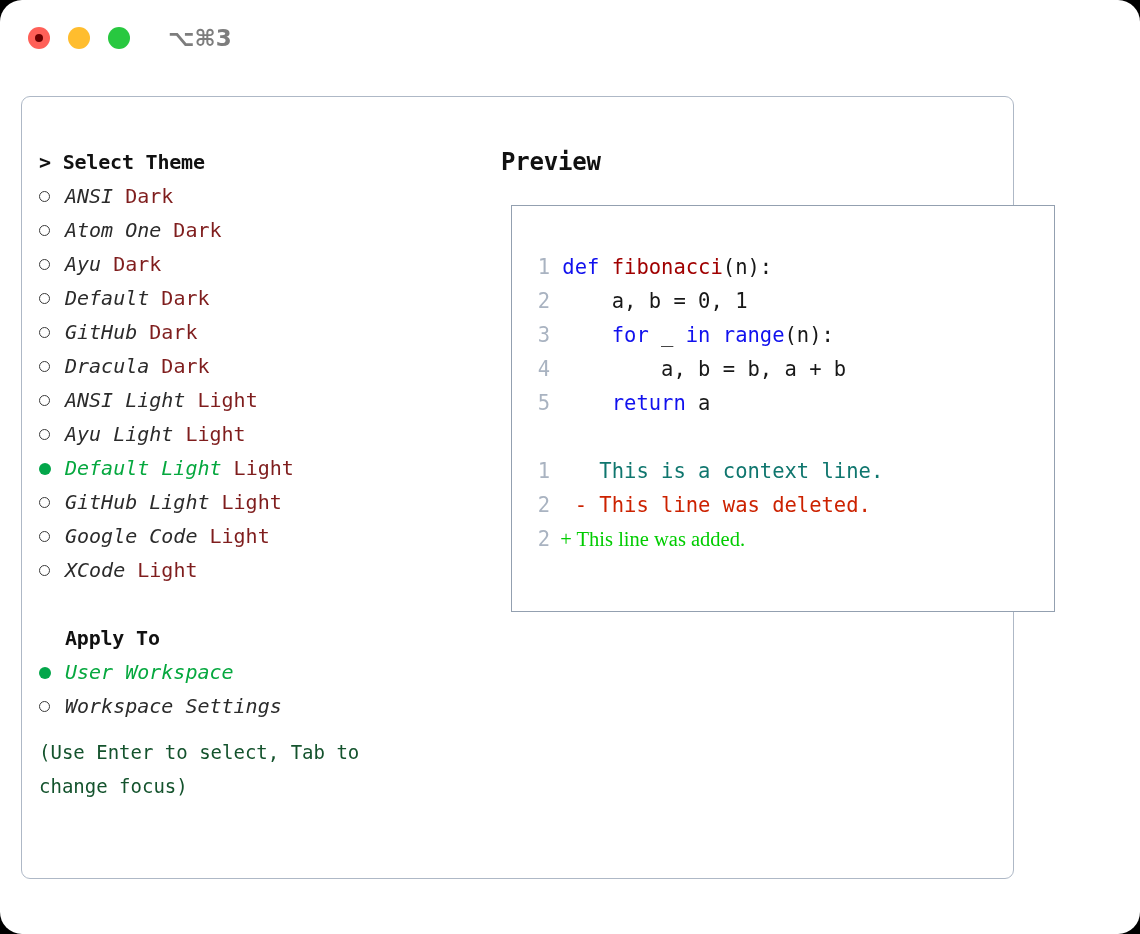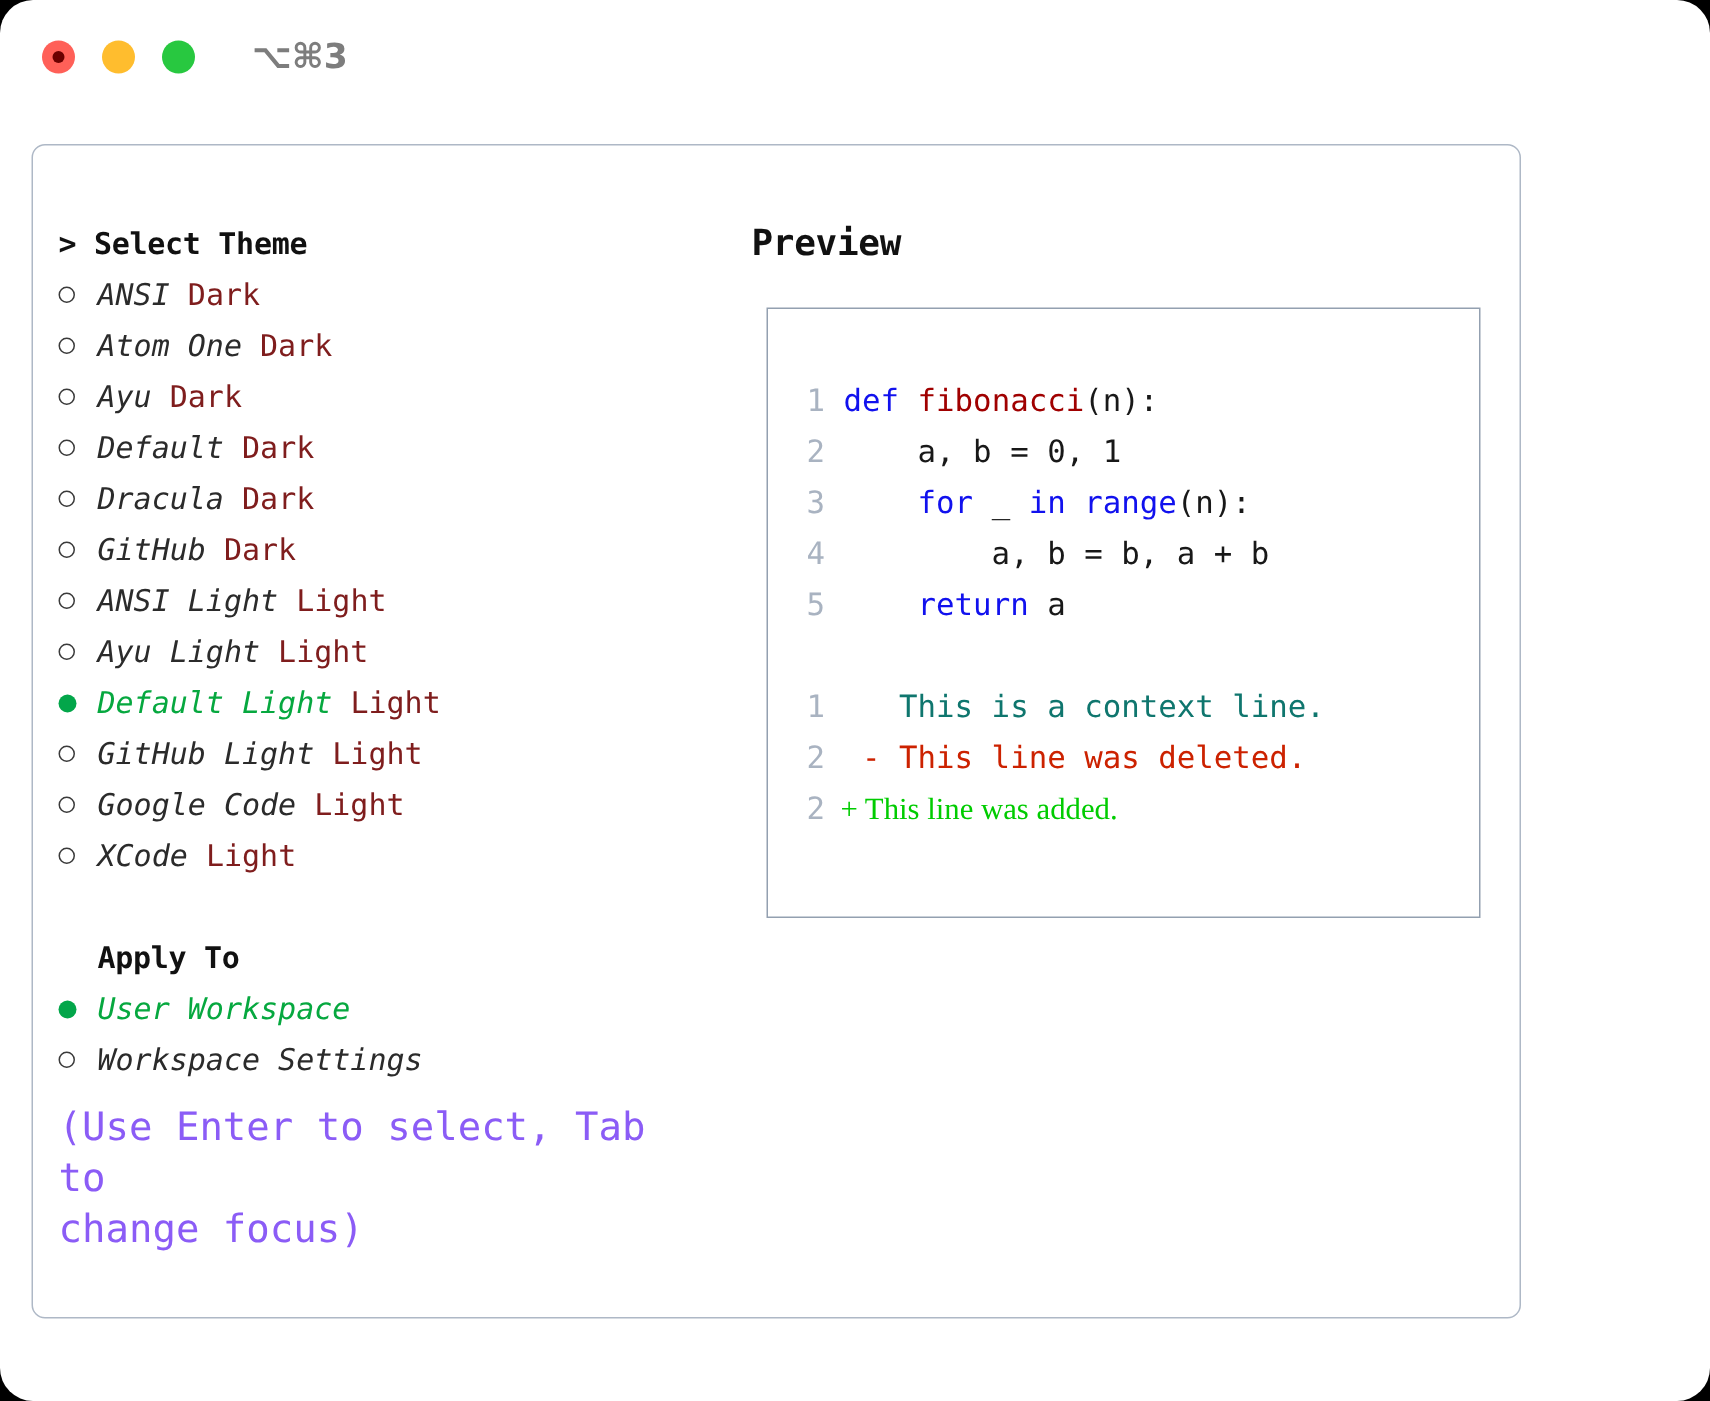--- a/index.html
+++ b/index.html
@@ -128,23 +128,23 @@
   #apply-header {
     color: #111111;
     font-weight: bold;
     letter-spacing: -0.2px;
   }
 
   .gap { height: 34px; }
 
   #help-text {
     margin-top: 12px;
-    font-size: 26px;
-    line-height: 34px;
-    color: #8b5cf6;
+    font-size: 19px;
+    line-height: 34px;
+    color: #14532d;
     width: 410px;
     white-space: pre-wrap;
   }
 
   
   #right-col {
     position: absolute;
     left: 479px;
     top: 48px;
   }
@@ -152,21 +152,21 @@
     font-size: 24px;
     line-height: 34px;
     color: #111111;
     font-weight: bold;
     letter-spacing: -0.2px;
   }
   #preview-box {
     position: absolute;
     left: 489px;
     top: 108px;
-    width: 476px;
+    width: 544px;
     height: 407px;
     border: 1.5px solid #93a0b0;
     box-sizing: border-box;
     background: #ffffff;
     padding-left: 33px;
   }
   #code {
     position: absolute;
     left: 12px;
     top: 44px;
@@ -204,22 +204,22 @@
 
   <div id="panel">
 
     <div id="left-col">
       <div class="row" id="list-header">&gt; Select Theme</div>
       <div id="theme-items">
           <div class="row"><span class="marker"><span class="bullet-hollow"></span></span><span class="theme-name">ANSI</span><span class="theme-tag"> Dark</span></div>
           <div class="row"><span class="marker"><span class="bullet-hollow"></span></span><span class="theme-name">Atom One</span><span class="theme-tag"> Dark</span></div>
           <div class="row"><span class="marker"><span class="bullet-hollow"></span></span><span class="theme-name">Ayu</span><span class="theme-tag"> Dark</span></div>
           <div class="row"><span class="marker"><span class="bullet-hollow"></span></span><span class="theme-name">Default</span><span class="theme-tag"> Dark</span></div>
+          <div class="row"><span class="marker"><span class="bullet-hollow"></span></span><span class="theme-name">GitHub</span><span class="theme-tag"> Dark</span></div>
           <div class="row"><span class="marker"><span class="bullet-hollow"></span></span><span class="theme-name">Dracula</span><span class="theme-tag"> Dark</span></div>
-          <div class="row"><span class="marker"><span class="bullet-hollow"></span></span><span class="theme-name">GitHub</span><span class="theme-tag"> Dark</span></div>
           <div class="row"><span class="marker"><span class="bullet-hollow"></span></span><span class="theme-name">ANSI Light</span><span class="theme-tag"> Light</span></div>
           <div class="row"><span class="marker"><span class="bullet-hollow"></span></span><span class="theme-name">Ayu Light</span><span class="theme-tag"> Light</span></div>
           <div class="row selected"><span class="marker"><span class="bullet-filled"></span></span><span class="theme-name">Default Light</span><span class="theme-tag"> Light</span></div>
           <div class="row"><span class="marker"><span class="bullet-hollow"></span></span><span class="theme-name">GitHub Light</span><span class="theme-tag"> Light</span></div>
           <div class="row"><span class="marker"><span class="bullet-hollow"></span></span><span class="theme-name">Google Code</span><span class="theme-tag"> Light</span></div>
           <div class="row"><span class="marker"><span class="bullet-hollow"></span></span><span class="theme-name">XCode</span><span class="theme-tag"> Light</span></div>
         </div>
 
       <div class="gap"></div>
 

